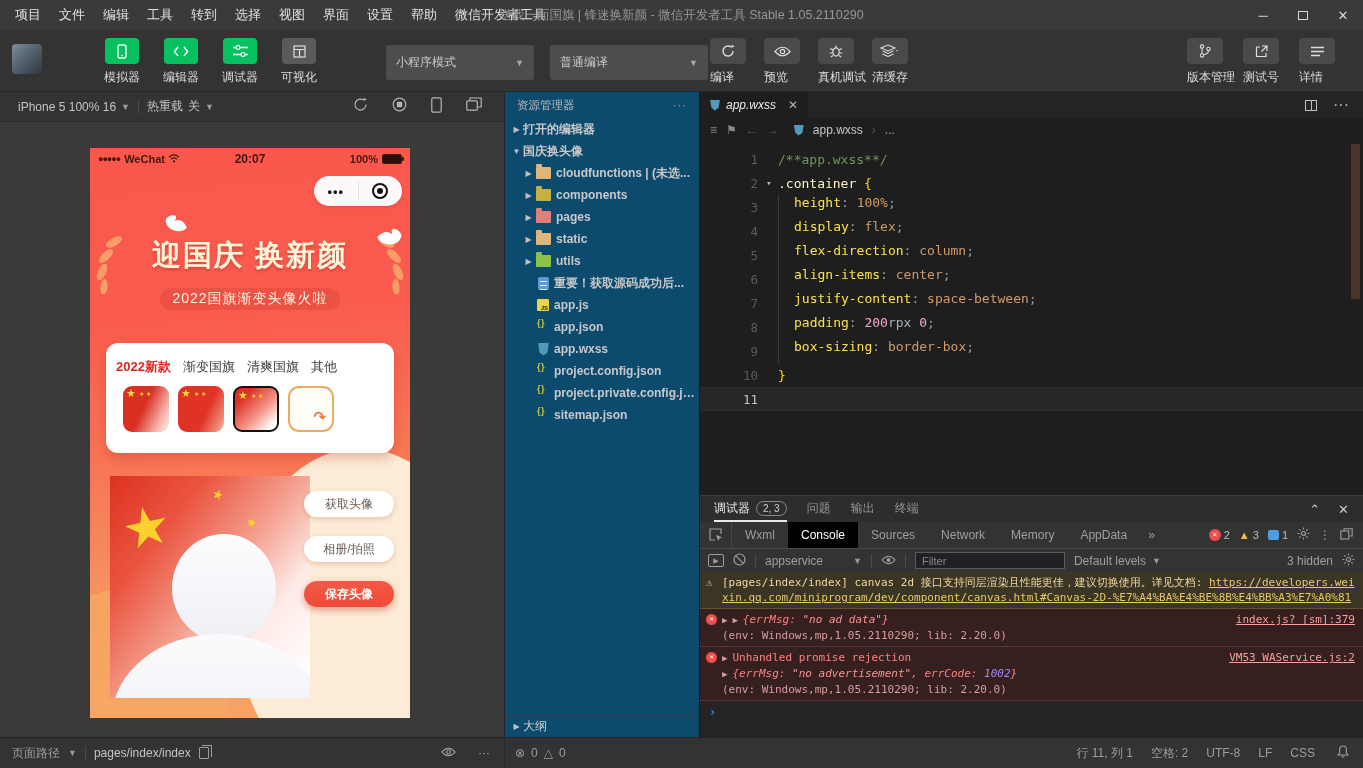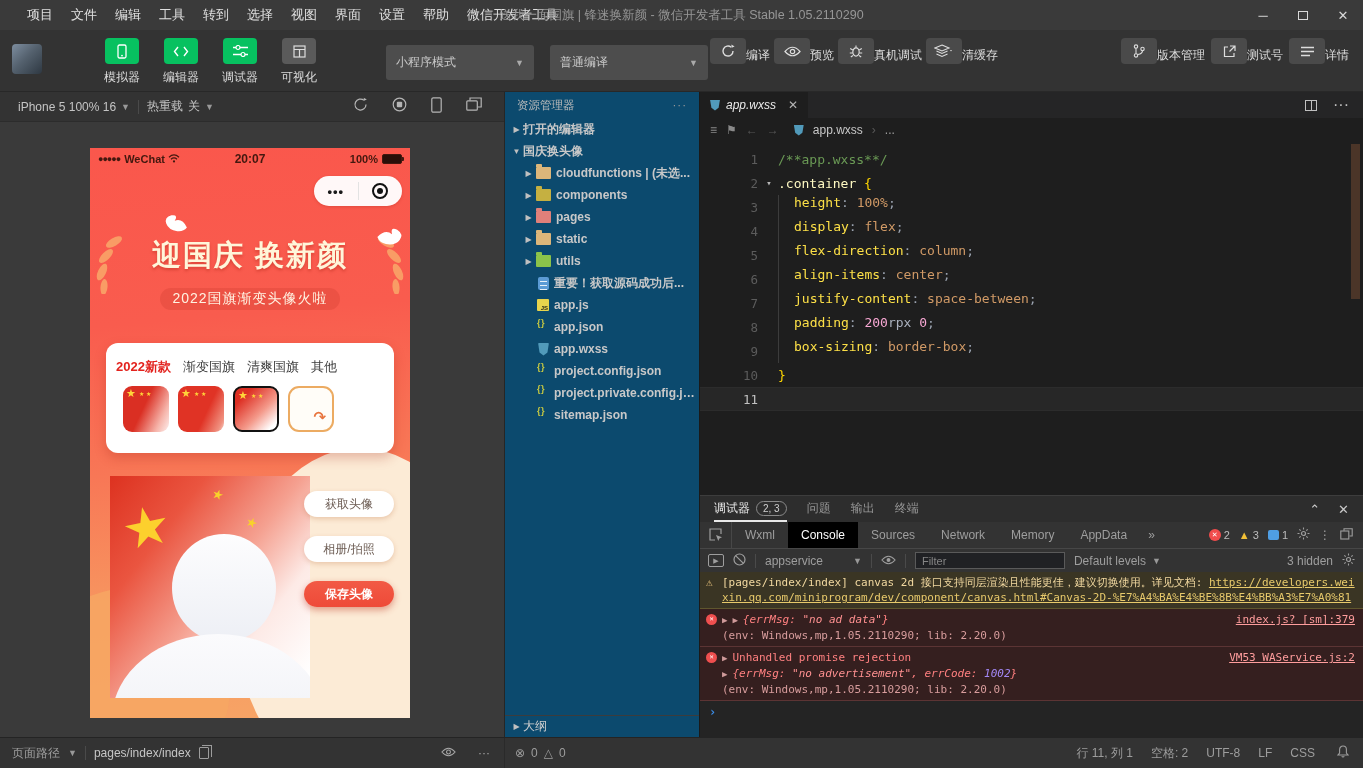--- a/index.html
+++ b/index.html
@@ -2,21 +2,21 @@
 <html><head>
 <meta charset="utf-8">
 <style>
   html,body{margin:0;padding:0;width:1363px;height:768px;overflow:hidden;background:#1e1e1e;
     font-family:"Liberation Sans","DejaVu Sans",sans-serif;}
   *{box-sizing:border-box;}
   .app{position:relative;width:1363px;height:768px;display:flex;flex-direction:column;color:#ccc;}
 
   
   .titlebar{height:30px;background:#3a3a3a;display:flex;align-items:center;position:relative;flex:none;}
-  .menus{display:flex;padding-left:18px;}
+  .menus{display:flex;padding-left:6px;}
   .menu-item{padding:0 9px;font-size:13px;color:#e0e0e0;line-height:30px;cursor:default;white-space:nowrap;}
   .wintitle{position:absolute;left:50%;transform:translateX(-50%);font-size:12.5px;color:#969696;white-space:nowrap;}
   .winctrl{margin-left:auto;display:flex;height:100%;}
   .winbtn{width:40px;height:100%;display:flex;align-items:center;justify-content:center;color:#d8d8d8;font-size:13px;}
   .restore-box{width:10px;height:9px;border:1px solid #d8d8d8;position:relative;background:#3a3a3a;}
   .restore-box::before{content:"";position:absolute;left:2px;top:-4px;width:10px;height:9px;border:1px solid #d8d8d8;border-left-width:1px;z-index:-1;}
 
   
   .toolbar{height:62px;background:#333;border-bottom:1px solid #282828;display:flex;align-items:flex-start;flex:none;position:relative;}
   .avatar{width:30px;height:30px;border-radius:4px;margin:14px 0 0 12px;
@@ -24,21 +24,21 @@
   .vgroup{display:flex;gap:11px;margin-left:56px;padding-top:8px;}
   .tbtn{display:flex;flex-direction:column;align-items:center;width:48px;}
   .ibox{width:34px;height:26px;border-radius:4px;background:#07c160;display:flex;align-items:center;justify-content:center;color:#fff;}
   .tbtn.gray .ibox{background:#5a5a5a;}
   .tlbl{font-size:12px;color:#dcdcdc;margin-top:5px;white-space:nowrap;}
   .select{height:35px;background:#4d4d4d;border-radius:3px;color:#c9c9c9;font-size:12px;display:flex;align-items:center;padding:0 10px;margin-top:15px;}
   .select .caret{margin-left:auto;font-size:9px;color:#aaa;}
   .sel-mode{width:148px;margin-left:63px;}
   .sel-compile{width:158px;margin-left:16px;}
   .agroup{display:flex;gap:4px;margin-left:2px;padding-top:8px;}
-  .abtn{display:flex;flex-direction:row;align-items:flex-end;min-width:50px;}
+  .abtn{display:flex;flex-direction:column;align-items:flex-start;min-width:50px;}
   .abtn .ibox{background:#4a4a4a;width:36px;color:#ddd;}
   .rgroup{margin-left:auto;display:flex;gap:6px;padding:8px 14px 0 0;}
   .icon-svg{display:block;}
 
   
   .main{flex:1;display:flex;min-height:0;}
 
   
   .simulator{width:505px;flex:none;background:#3a3a3a;border-right:1px solid #262626;display:flex;flex-direction:column;}
   .sim-topbar{height:30px;background:#333;border-bottom:1px solid #2c2c2c;display:flex;align-items:center;font-size:12px;color:#c4c4c4;padding:0 10px;flex:none;}

